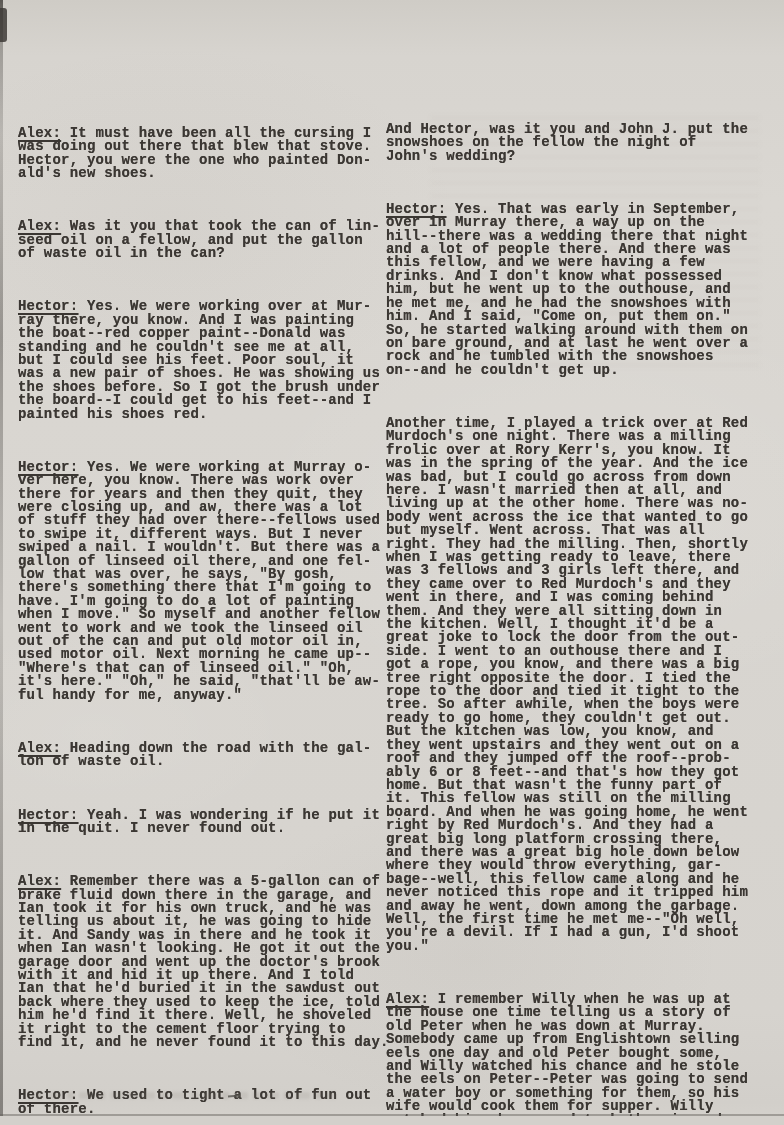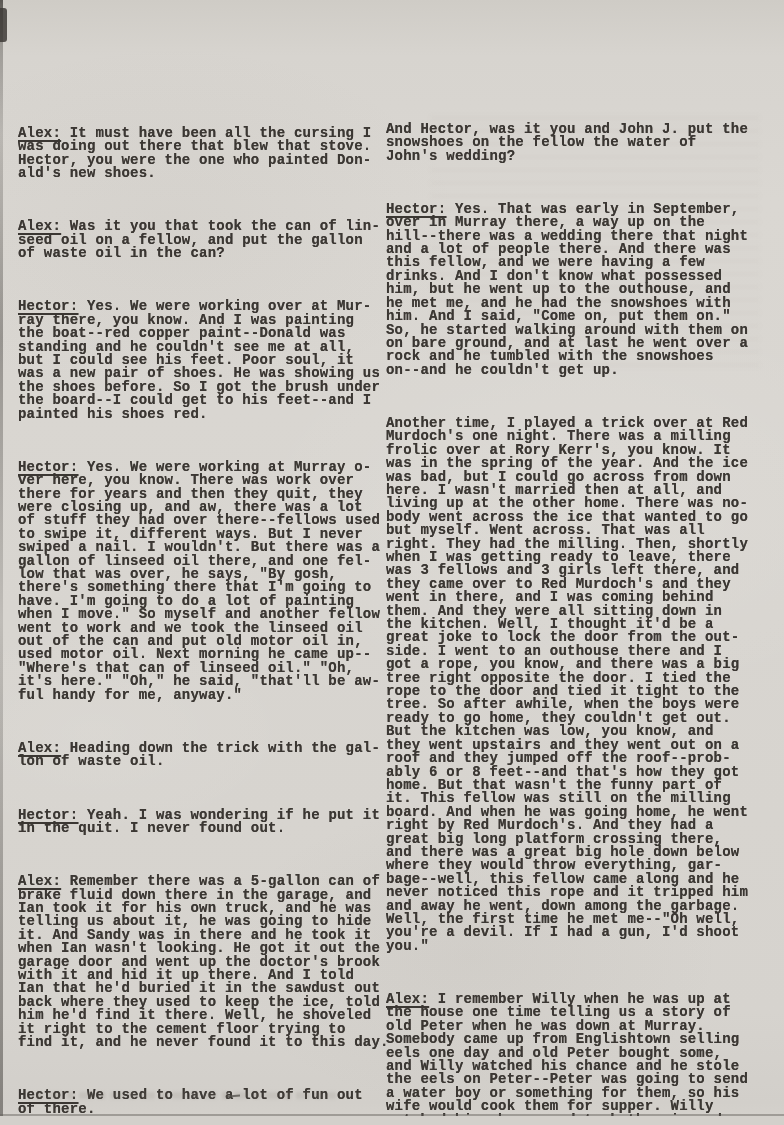--- a/index.html
+++ b/index.html
@@ -111,45 +111,45 @@
 low that was over, he says, "By gosh,
 there's something there that I'm going to
 have. I'm going to do a lot of painting
 when I move." So myself and another fellow
 went to work and we took the linseed oil
 out of the can and put old motor oil in,
 used motor oil. Next morning he came up--
 "Where's that can of linseed oil." "Oh,
 it's here." "Oh," he said, "that'll be aw-
 ful handy for me, anyway."</span></div>
-    <div class="para"><span class="spk">Alex:</span><span> Heading down the trick with the gal-
+    <div class="para"><span class="spk">Alex:</span><span> Heading down the road with the gal-
 lon of waste oil.</span></div>
     <div class="para"><span class="spk">Hector:</span><span> Yeah. I was wondering if he put it
 in the quit. I never found out.</span></div>
     <div class="para"><span class="spk">Alex:</span><span> Remember there was a 5-gallon can of
 brake fluid down there in the garage, and
 Ian took it for his own truck, and he was
 telling us about it, he was going to hide
 it. And Sandy was in there and he took it
 when Ian wasn't looking. He got it out the
 garage door and went up the doctor's brook
 with it and hid it up there. And I told
 Ian that he'd buried it in the sawdust out
 back where they used to keep the ice, told
 him he'd find it there. Well, he shoveled
 it right to the cement floor trying to
 find it, and he never found it to this day.</span></div>
-    <div class="para"><span class="spk">Hector:</span><span> We used to have a lot of fun out
+    <div class="para"><span class="spk">Hector:</span><span> We used to tight a lot of fun out
 of there.</span></div>
     
   </div>
 
   <div class="col col-right">
     <div class="para"><span class="spk"></span><span>And Hector, was it you and John J. put the
-snowshoes on the fellow the water of
+snowshoes on the fellow the night of
 John's wedding?</span></div>
     <div class="para"><span class="spk">Hector:</span><span> Yes. That was early in September,
 over in Murray there, a way up on the
 hill--there was a wedding there that night
 and a lot of people there. And there was
 this fellow, and we were having a few
 drinks. And I don't know what possessed
 him, but he went up to the outhouse, and
 he met me, and he had the snowshoes with
 him. And I said, "Come on, put them on."

